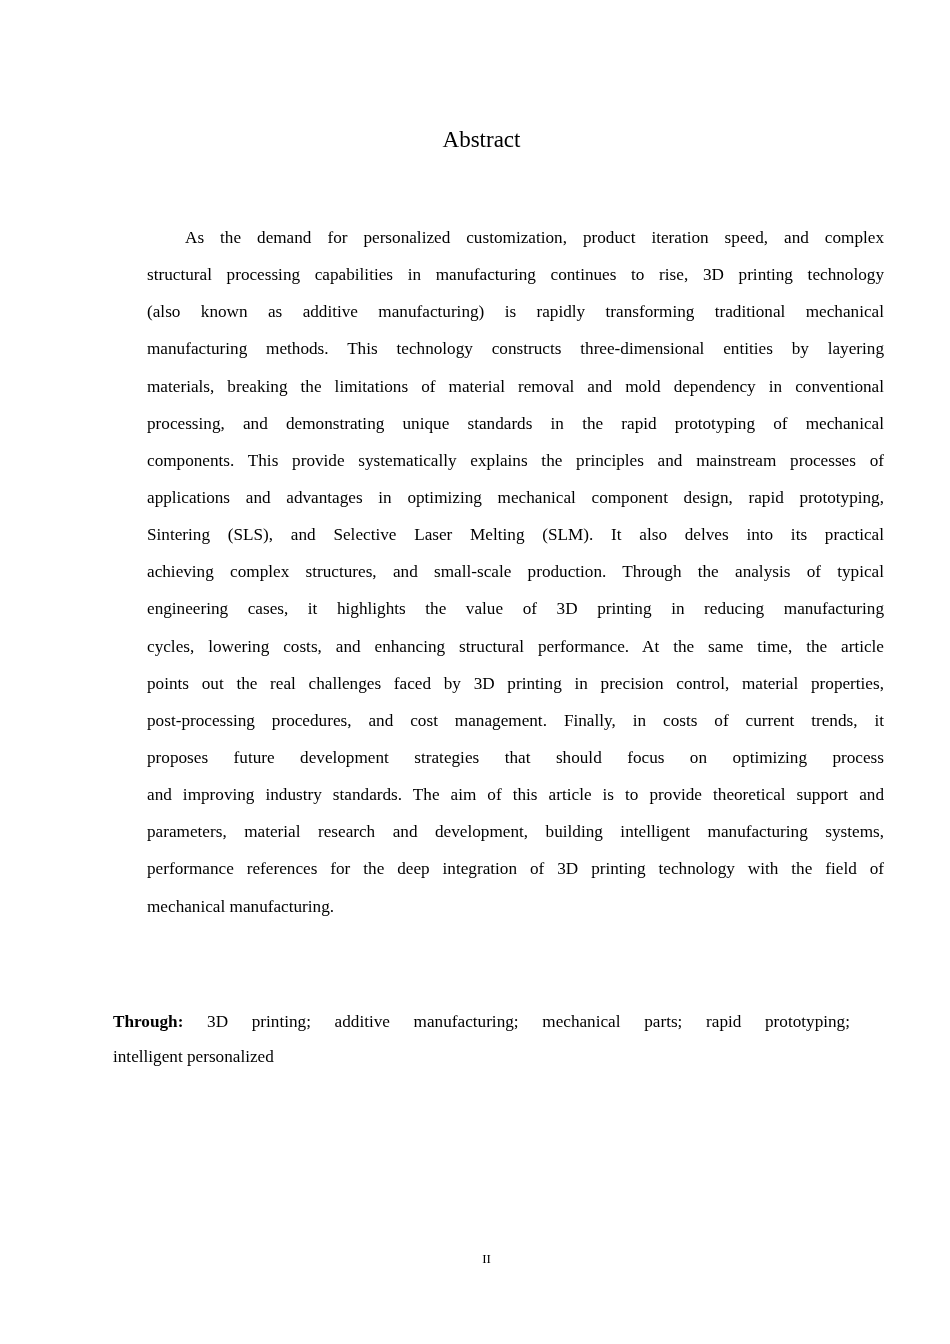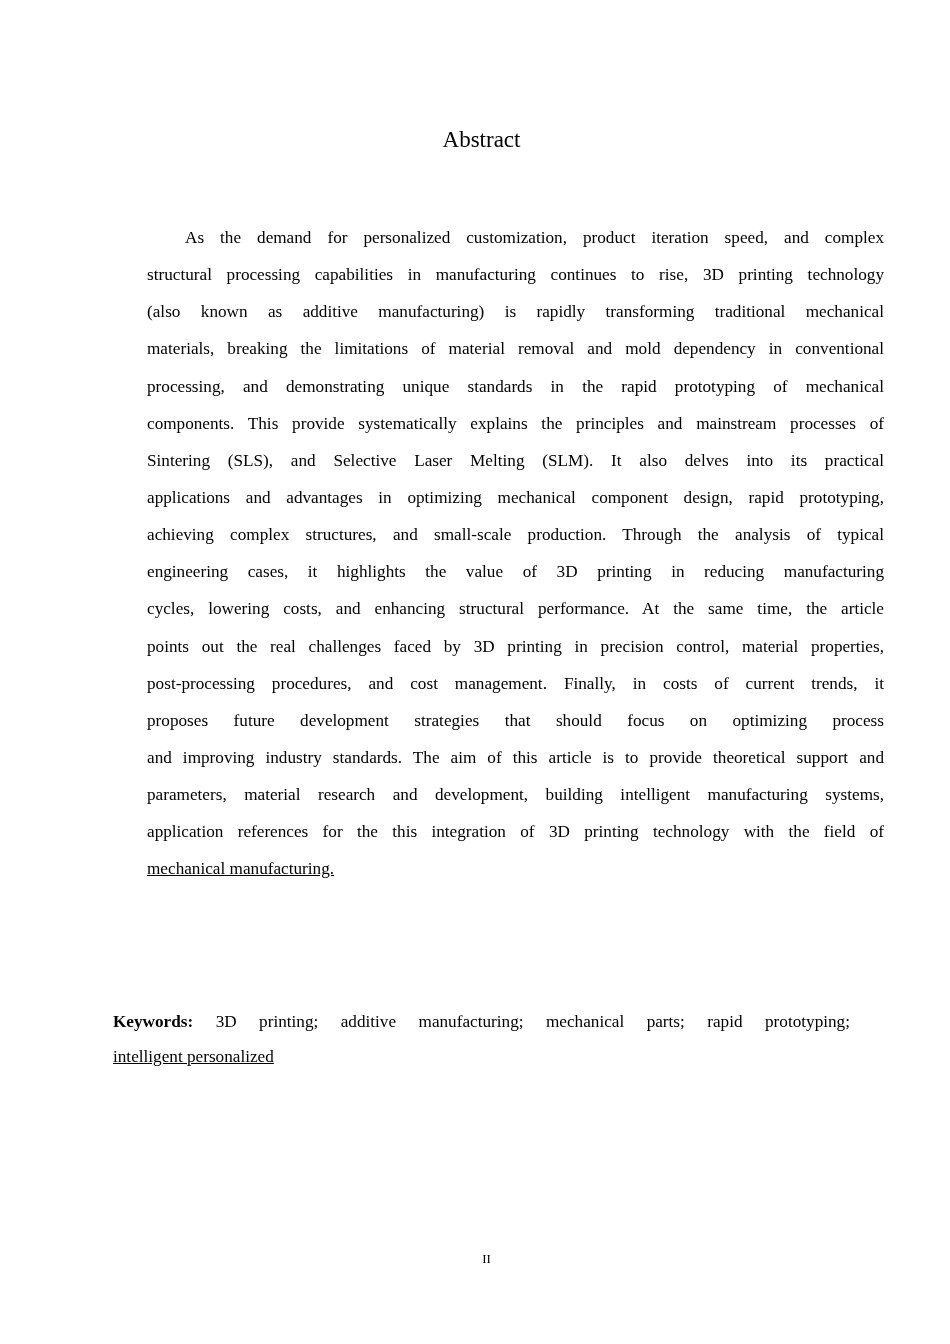--- a/index.html
+++ b/index.html
@@ -4,51 +4,52 @@
 <style>
   html, body { margin: 0; padding: 0; background: #ffffff; }
   body { width: 950px; height: 1344px; position: relative; overflow: hidden;
          font-family: "Liberation Serif", "DejaVu Serif", serif; color: #000; }
   .title { position: absolute; top: 124px; left: 0; width: 963px; text-align: center;
            font-size: 23px; line-height: 32px; }
   .body { position: absolute; left: 113px; width: 737px; top: 222px; margin-left: 34px; }
   .line { height: 37.15px; line-height: 32px; font-size: 17.2px;
           text-align: justify; text-align-last: justify; white-space: nowrap; }
   .line.first { text-indent: 38px; }
-  .line.last { text-align-last: left; text-decoration: underline; }
+  .line.last { text-align-last: left; }
   .kw { position: absolute; left: 113px; width: 737px; top: 1006px; }
   .kw .line { height: 35px; }
   .kw b { font-weight: bold; }
   .pagenum { position: absolute; top: 1250px; left: 0; width: 973px; text-align: center;
              font-size: 13px; line-height: 18px; }
 </style>
 </head>
 <body>
 
 <div class="title">Abstract</div>
 
 <div class="body">
   <div class="line first">As the demand for personalized customization, product iteration speed, and complex</div>
   <div class="line">structural processing capabilities in manufacturing continues to rise, 3D printing technology</div>
   <div class="line">(also known as additive manufacturing) is rapidly transforming traditional mechanical</div>
+  <div class="line">manufacturing methods. This technology constructs three-dimensional entities by layering</div>
   <div class="line">materials, breaking the limitations of material removal and mold dependency in conventional</div>
   <div class="line">processing, and demonstrating unique standards in the rapid prototyping of mechanical</div>
   <div class="line">components. This provide systematically explains the principles and mainstream processes of</div>
+  <div class="line">applications and advantages in optimizing mechanical component design, rapid prototyping,</div>
   <div class="line">Sintering (SLS), and Selective Laser Melting (SLM). It also delves into its practical</div>
-  <div class="line">applications and advantages in optimizing mechanical component design, rapid prototyping,</div>
   <div class="line">achieving complex structures, and small-scale production. Through the analysis of typical</div>
   <div class="line">engineering cases, it highlights the value of 3D printing in reducing manufacturing</div>
   <div class="line">cycles, lowering costs, and enhancing structural performance. At the same time, the article</div>
   <div class="line">points out the real challenges faced by 3D printing in precision control, material properties,</div>
   <div class="line">post-processing procedures, and cost management. Finally, in costs of current trends, it</div>
   <div class="line">proposes future development strategies that should focus on optimizing process</div>
   <div class="line">and improving industry standards. The aim of this article is to provide theoretical support and</div>
   <div class="line">parameters, material research and development, building intelligent manufacturing systems,</div>
-  <div class="line">application references for the this integration of 3D printing technology with the field of</div>
+  <div class="line">performance references for the deep integration of 3D printing technology with the field of</div>
   <div class="line last">mechanical manufacturing.</div>
 </div>
 
 <div class="kw">
-  <div class="line"><b>Keywords:</b> <span>3D printing; additive manufacturing; mechanical parts; rapid prototyping;</span></div>
+  <div class="line"><b>Through:</b> <span>3D printing; additive manufacturing; mechanical parts; rapid prototyping;</span></div>
   <div class="line last">intelligent personalized</div>
 </div>
 
 <div class="pagenum">II</div>
 
 </body></html>

